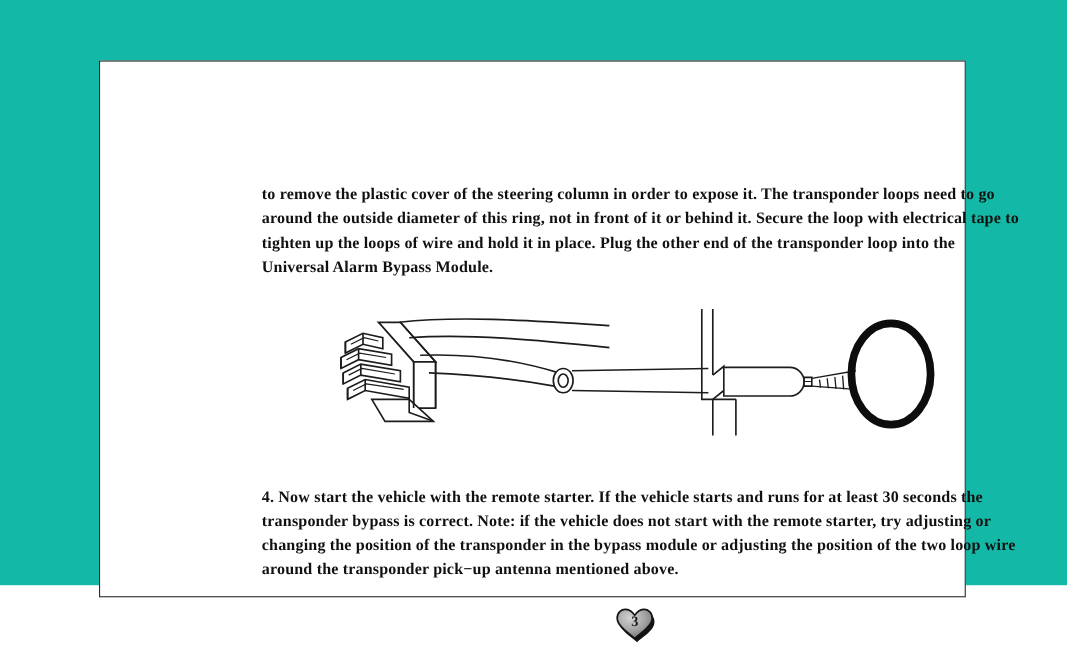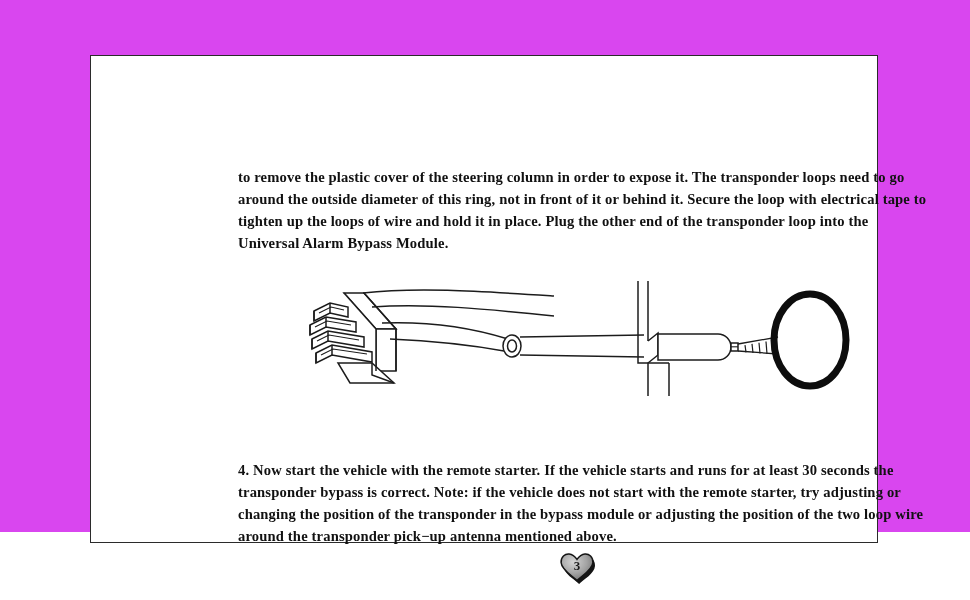--- a/index.html
+++ b/index.html
@@ -13,21 +13,21 @@
     height: 600px;
     overflow: hidden;
     font-family: "Liberation Serif", "DejaVu Serif", serif;
     -webkit-font-smoothing: antialiased;
   }
 
   #page {
     position: relative;
     width: 970px;
     height: 532px;
-    background: #d946ef;
+    background: #14b8a6;
   }
 
   
   #page-border {
     position: absolute;
     left: 90px;
     top: 55px;
     width: 788px;
     height: 488px;
     border: 1.6px solid #2b2b2b;
@@ -50,21 +50,20 @@
   #para-top {
     left: 147px;
     top: 110px;
     width: 690px;
   }
 
   #para-bottom {
     left: 147px;
     top: 385px;
     width: 690px;
-    margin-top: 18px;
   }
 
   #figure {
     position: absolute;
     left: 195px;
     top: 215px;
     width: 580px;
     height: 140px;
   }
 

